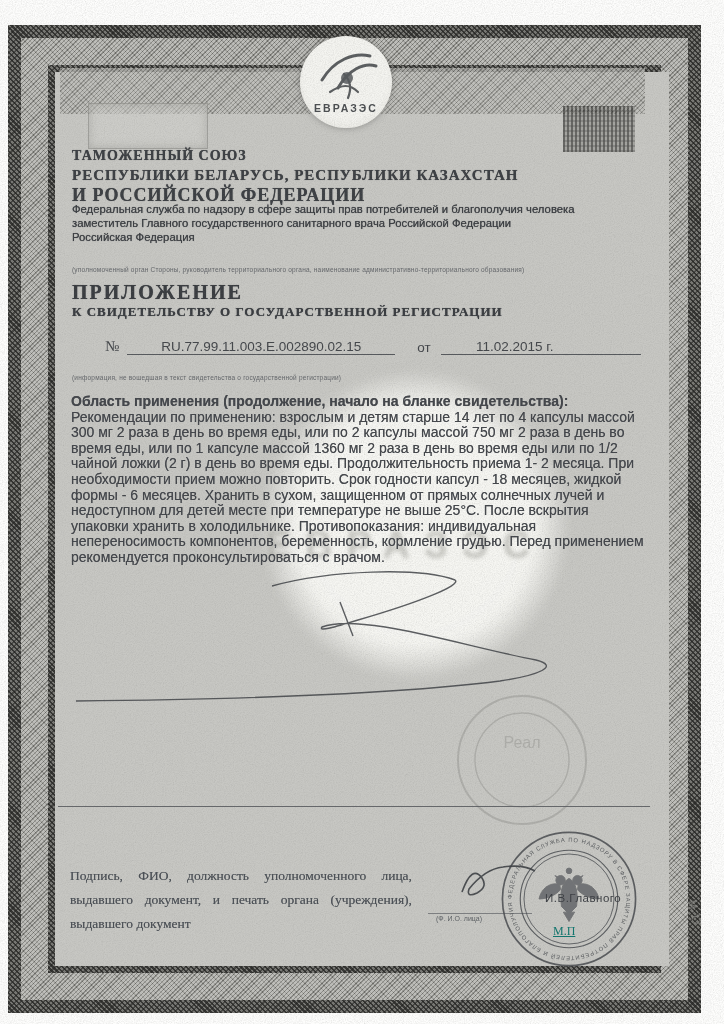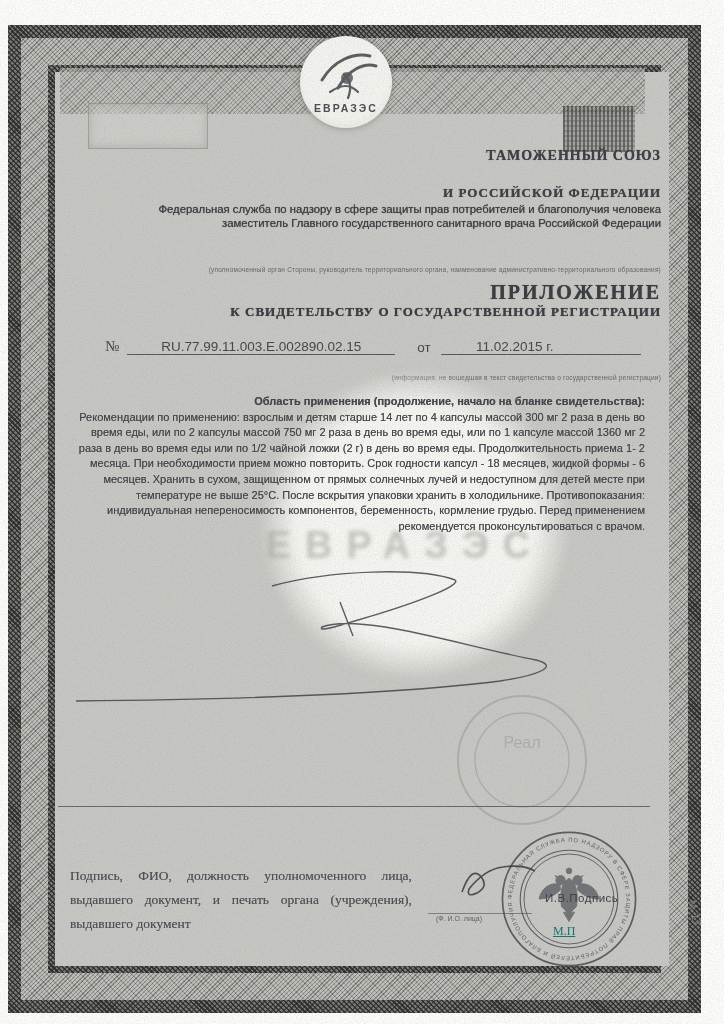--- a/index.html
+++ b/index.html
@@ -31,30 +31,30 @@
   #logo .org{position:absolute;left:0;right:0;bottom:14px;font-size:10.5px;font-weight:bold;
         letter-spacing:2px;color:#4a4d50;}
   
   #ghost-box{position:absolute;left:88px;top:103px;width:118px;height:44px;
         border:1px solid rgba(95,95,92,.4);background:rgba(210,210,205,.5);
         box-shadow:inset 0 0 8px rgba(120,120,116,.35);filter:blur(.5px);}
   #dark-block{position:absolute;left:563px;top:106px;width:72px;height:46px;opacity:.65;filter:blur(.6px);
         background:repeating-linear-gradient(90deg, rgba(30,30,28,.8) 0 2px, rgba(160,160,156,.3) 2px 4px),
                    repeating-linear-gradient(0deg, rgba(30,30,28,.5) 0 2px, rgba(150,150,146,.3) 2px 5px), #8a8a86;}
   
-  .ctr{position:absolute;left:61px;width:600px;text-align:right;color:#3c3f43;}
+  .ctr{position:absolute;left:72px;width:600px;text-align:left;color:#3c3f43;}
   .serif{font-family:"Liberation Serif",serif;}
   .fuzzy{text-shadow:0 0 .7px currentColor;filter:blur(.25px);}
   .h-main{font-weight:bold;letter-spacing:1px;}
   .tiny-cap{font-size:6.5px;color:#63666a;letter-spacing:.2px;filter:blur(.4px);}
   #num-row{position:absolute;left:105px;top:338px;width:540px;color:#43464a;font-size:13.5px;
         display:flex;align-items:flex-end;filter:blur(.2px);}
   .uline{border-bottom:1.2px solid #55585c;text-align:center;}
   #body-block{position:absolute;left:71px;top:394px;width:574px;color:#42454a;
-        font-size:11px;line-height:15.6px;text-align:right;filter:blur(.2px);
+        font-size:14px;line-height:15.6px;text-align:left;filter:blur(.2px);
         text-shadow:0 0 .5px rgba(66,69,74,.7);}
   
   #wm-circle{position:absolute;left:262px;top:372px;width:306px;height:306px;border-radius:50%;
         background:radial-gradient(circle, rgba(248,248,244,.95) 55%, rgba(248,248,244,0) 72%);
         filter:blur(5px);}
   #wm-text{position:absolute;left:225px;top:524px;width:360px;text-align:center;
         font-size:38px;font-weight:bold;letter-spacing:14px;color:#adada7;opacity:.65;filter:blur(2.2px);}
   
   #rule-main{position:absolute;left:58px;top:806px;width:592px;border-top:1.3px solid #53565a;opacity:.85;}
   #footer-text{position:absolute;left:70px;top:864px;width:342px;color:#4a4f55;
@@ -94,23 +94,25 @@
         <path d="M38 52 C48 34 64 26 76 30"></path>
         <path d="M30 56 C42 48 50 48 58 56" stroke-width="2.2"></path>
         <path d="M44 38 C50 44 52 52 48 62" stroke-width="2.2"></path>
       </g>
       <circle cx="47" cy="42" r="6" fill="#55585c" opacity=".85"></circle>
     </svg>
     <div class="org">ЕВРАЗЭС</div>
   </div>
 
   <div class="ctr serif h-main fuzzy" style="top:148px;font-size:14px;">ТАМОЖЕННЫЙ СОЮЗ</div>
-  <div class="ctr serif h-main fuzzy" style="top:185px;font-size:13px;">И РОССИЙСКОЙ ФЕДЕРАЦИИ</div>
+  <div class="ctr serif h-main fuzzy" style="top:167px;font-size:15px;">РЕСПУБЛИКИ БЕЛАРУСЬ, РЕСПУБЛИКИ КАЗАХСТАН</div>
+  <div class="ctr serif h-main fuzzy" style="top:185px;font-size:18px;">И РОССИЙСКОЙ ФЕДЕРАЦИИ</div>
   <div class="ctr fuzzy" style="top:203px;font-size:11.3px;">Федеральная служба по надзору в сфере защиты прав потребителей и благополучия человека</div>
   <div class="ctr fuzzy" style="top:217px;font-size:11.3px;">заместитель Главного государственного санитарного врача Российской Федерации</div>
+  <div class="ctr fuzzy" style="top:231px;font-size:11.3px;">Российская Федерация</div>
   <div class="ctr tiny-cap" style="top:266px;">(уполномоченный орган Стороны, руководитель территориального органа, наименование административно-территориального образования)</div>
 
   <div class="ctr serif h-main fuzzy" style="top:281px;font-size:20px;letter-spacing:2px;color:#393c40;font-family:Liberation Serif, serif;">ПРИЛОЖЕНИЕ</div>
   <div class="ctr serif h-main fuzzy" style="top:304px;font-size:13px;letter-spacing:1px;color:#393c40;">К СВИДЕТЕЛЬСТВУ О ГОСУДАРСТВЕННОЙ РЕГИСТРАЦИИ</div>
 
   <div id="num-row">
     <span class="serif" style="font-size:15px;margin-right:8px;">№</span>
     <span class="uline" style="width:268px;">RU.77.99.11.003.E.002890.02.15</span>
     <span style="margin:0 10px 0 22px;">от</span>
     <span class="uline" style="width:148px;">11.02.2015 г.</span>
@@ -163,21 +165,21 @@
       <circle cx="71" cy="60" r="5"></circle>
         <circle cx="89" cy="60" r="5"></circle>
       <path d="M71 58 l-6 -3 5 5 z M89 58 l6 -3 -5 5 z"></path>
       <circle cx="80" cy="50" r="3"></circle>
       <path d="M80 58 C72 62 70 74 72 88 L80 96 L88 88 C90 74 88 62 80 58 Z"></path>
       <path d="M70 64 C58 62 50 70 48 80 C56 80 66 76 71 70 Z"></path>
       <path d="M90 64 C102 62 110 70 112 80 C104 80 94 76 89 70 Z"></path>
       <path d="M74 94 L80 104 L86 94 Z"></path>
     </g>
   </svg>
-  <div id="signer-name">И.В.Подпись</div>
+  <div id="signer-name">И.В.Главного</div>
   <div id="mp-mark">М.П</div>
   <div id="page-mark">М-17</div>
 
   <svg id="grain" width="724" height="1024">
     <filter id="grainF">
       <feTurbulence type="fractalNoise" baseFrequency="0.9" numOctaves="2" stitchTiles="stitch"></feTurbulence>
       <feColorMatrix type="matrix" values="0 0 0 0 0.2  0 0 0 0 0.2  0 0 0 0 0.19  0.7 0.7 0.7 0 -0.9"></feColorMatrix>
     </filter>
     <rect width="724" height="1024" filter="url(#grainF)" opacity="0.55"></rect>
   </svg>

